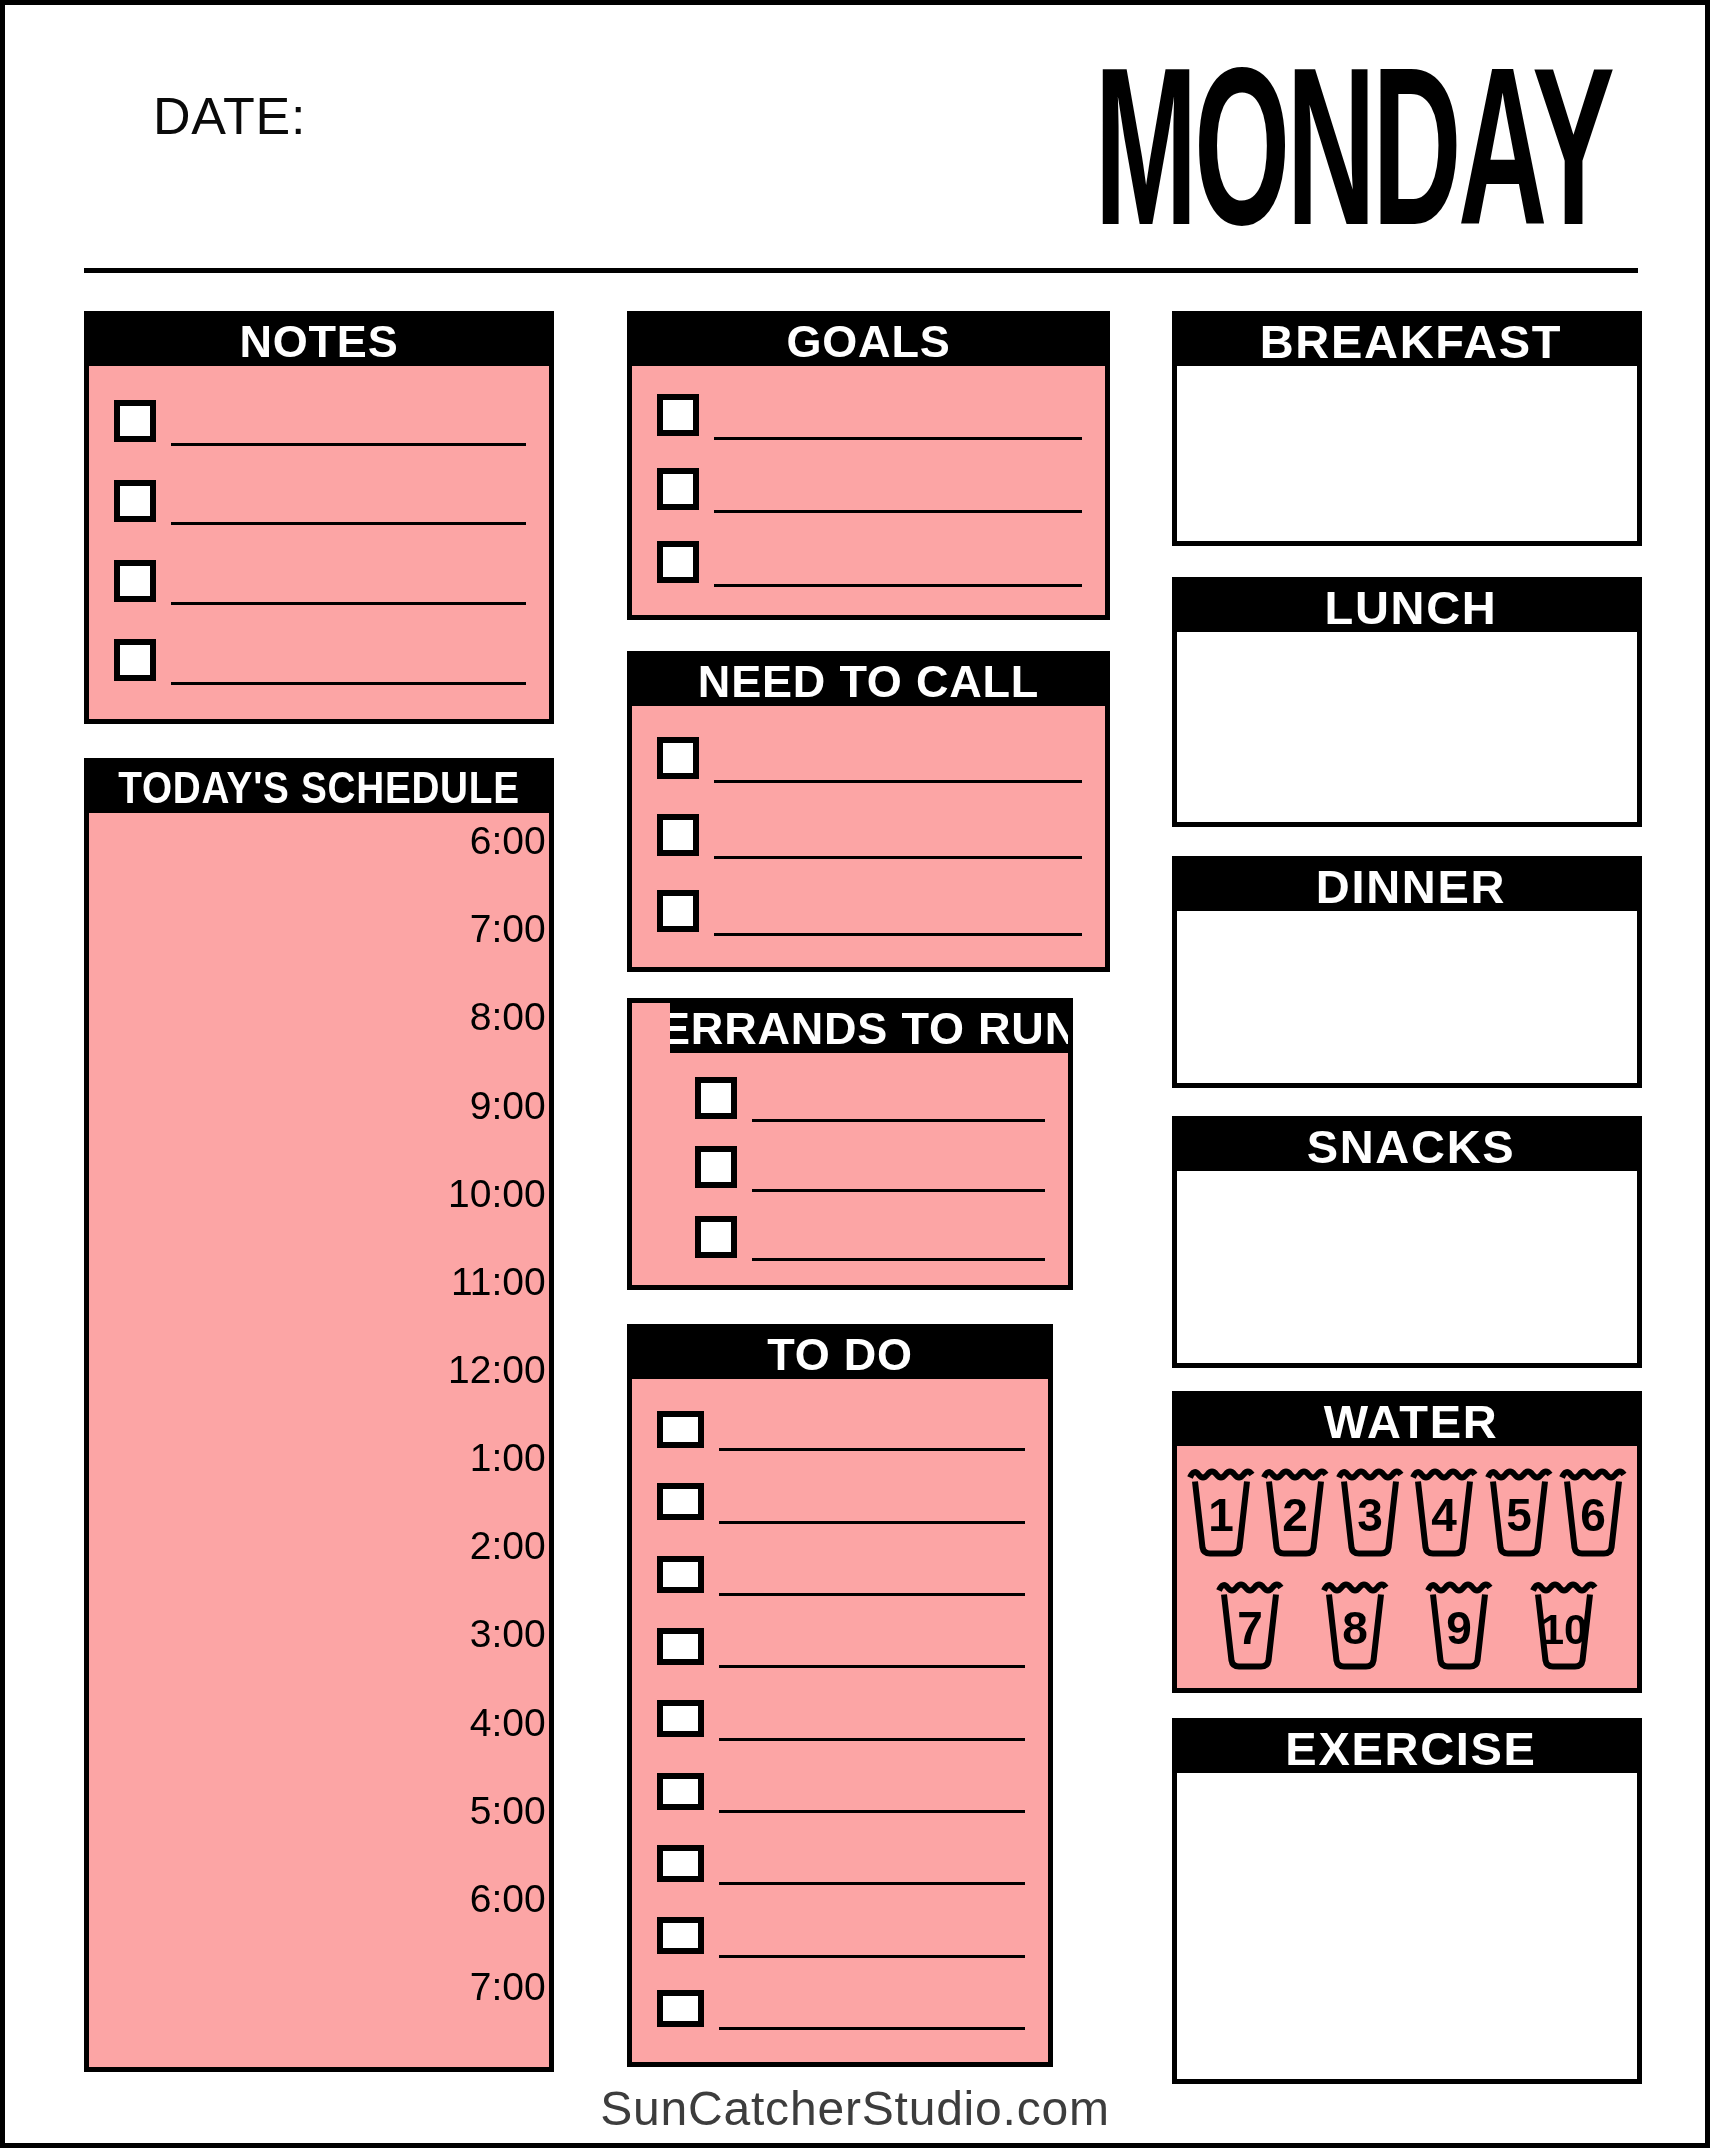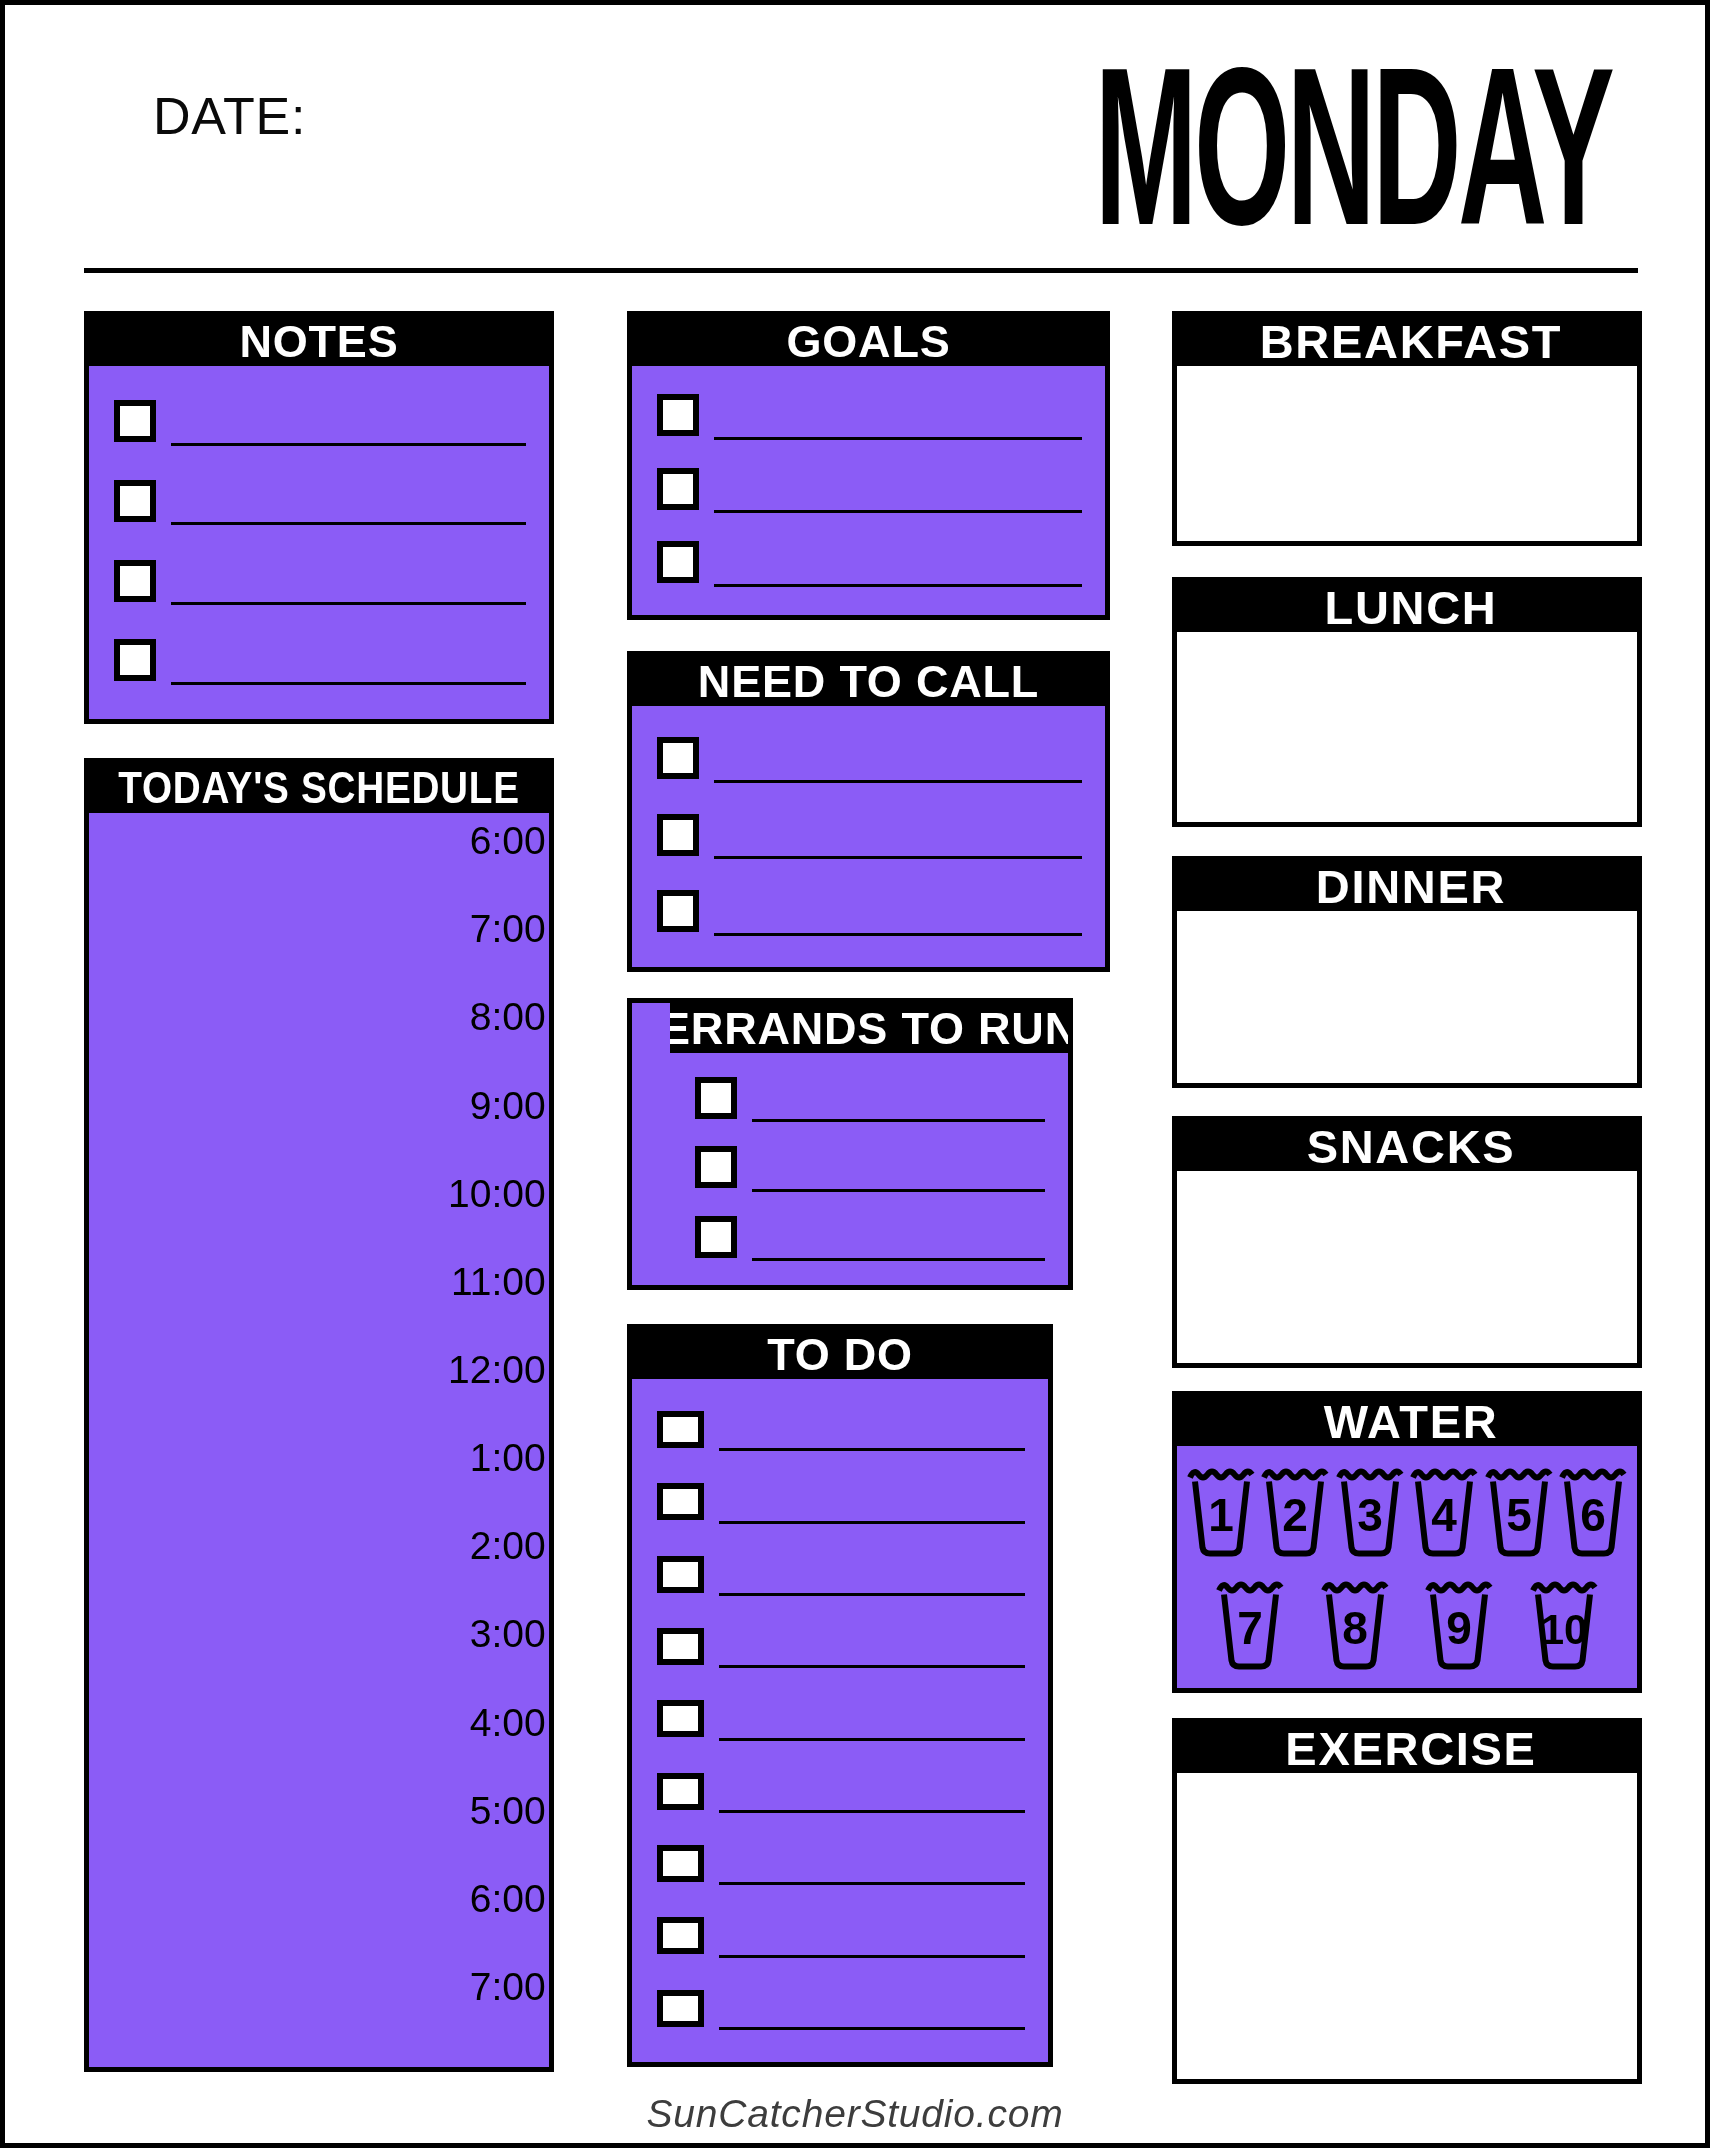--- a/index.html
+++ b/index.html
@@ -30,21 +30,21 @@
   }
 
   .header-rule {
     position: absolute; left: 79px; top: 263px;
     width: 1554px; height: 5px; background: #000;
   }
 
   .panel {
     position: absolute;
     border: 5.9px solid #000;
-    background: #8b5cf6;
+    background: #fca5a5;
   }
   .panel-header {
     background: #000; color: #fff;
     height: 50px;
     display: flex; align-items: center; justify-content: center;
     overflow: hidden;
   }
   .panel-header span {
     font-weight: 700; font-size: 45px; letter-spacing: 0.8px;
     line-height: 1; white-space: nowrap;
@@ -97,21 +97,21 @@
     display: flex; flex-wrap: wrap;
     justify-content: space-evenly; align-content: space-evenly;
     padding: 0 5px;
   }
   .cup { width: 72px; height: 97px; }
   .cup svg { width: 100%; height: 100%; display: block; }
 
   .footer-credit {
     position: absolute; left: 0; right: 0; bottom: 6.7px;
     text-align: center;
-    font-size: 39px; color: #3d3d3d; letter-spacing: 0.8px; font-style: italic;
+    font-size: 48px; color: #3d3d3d; letter-spacing: 0.8px;
   }
 </style>
 </head>
 <body>
 
 <div class="page">
 
   <div class="date-label">DATE:</div>
   <div class="day-title">MONDAY</div>
   <div class="header-rule"></div>

